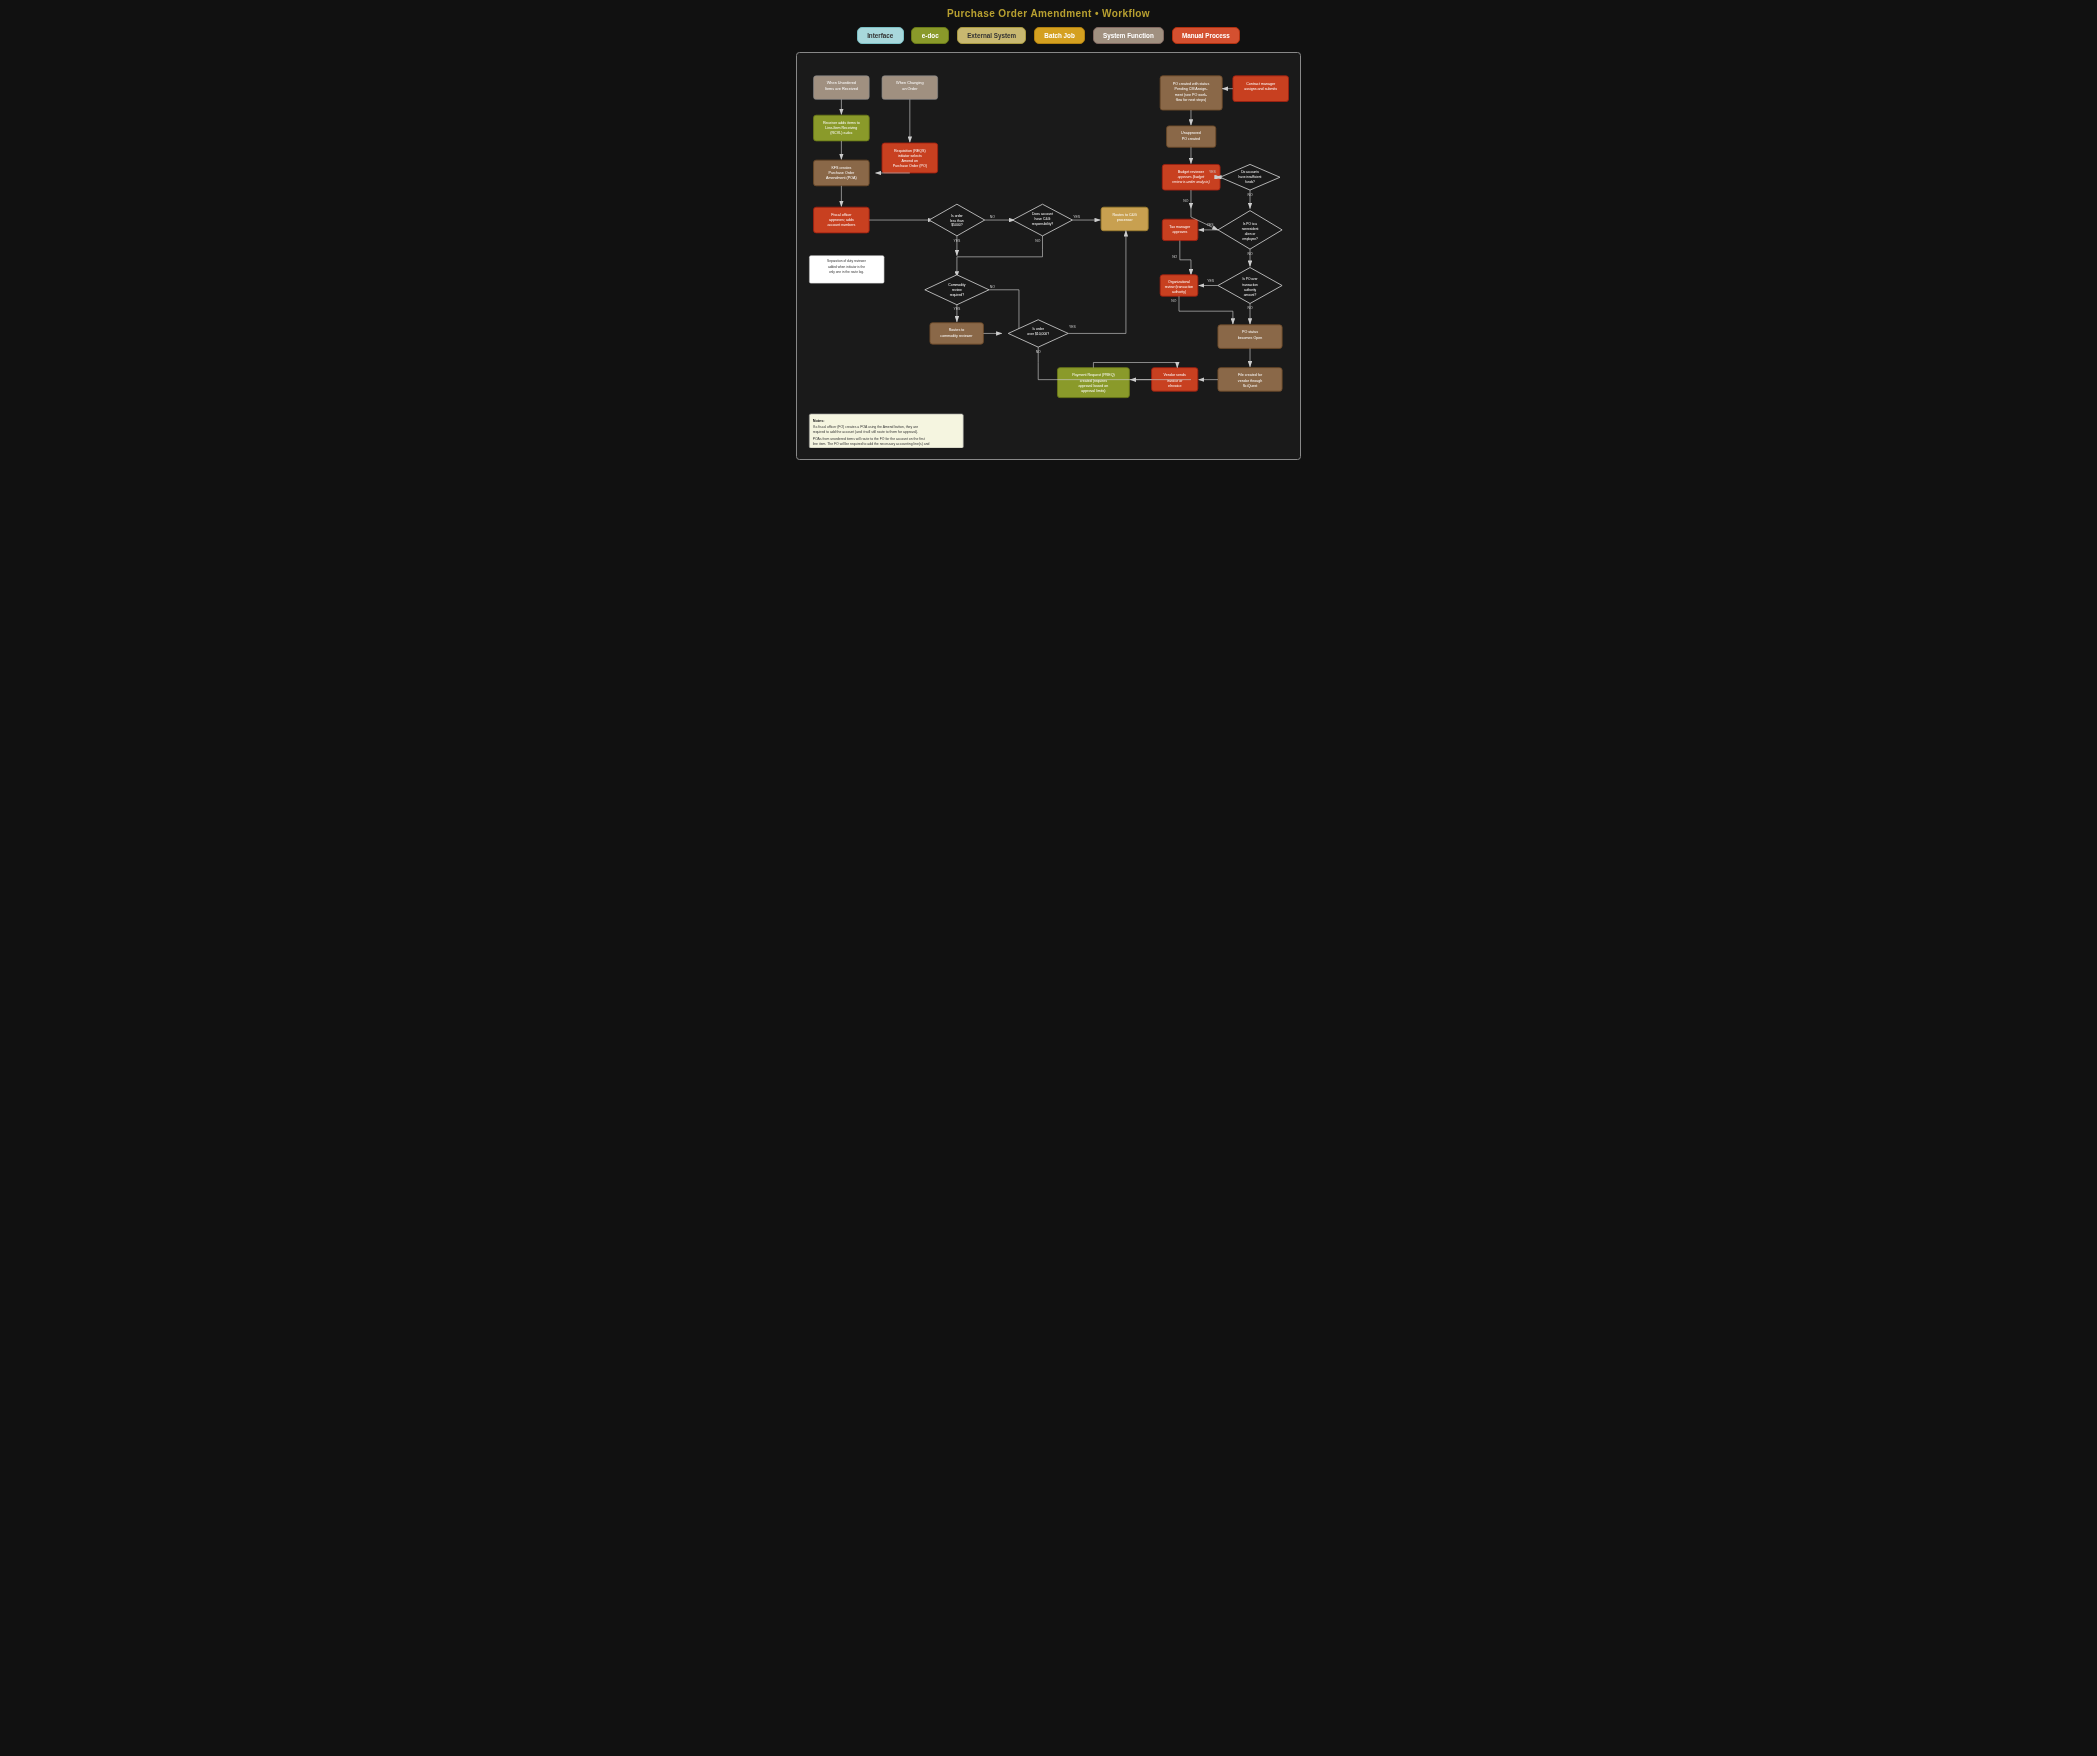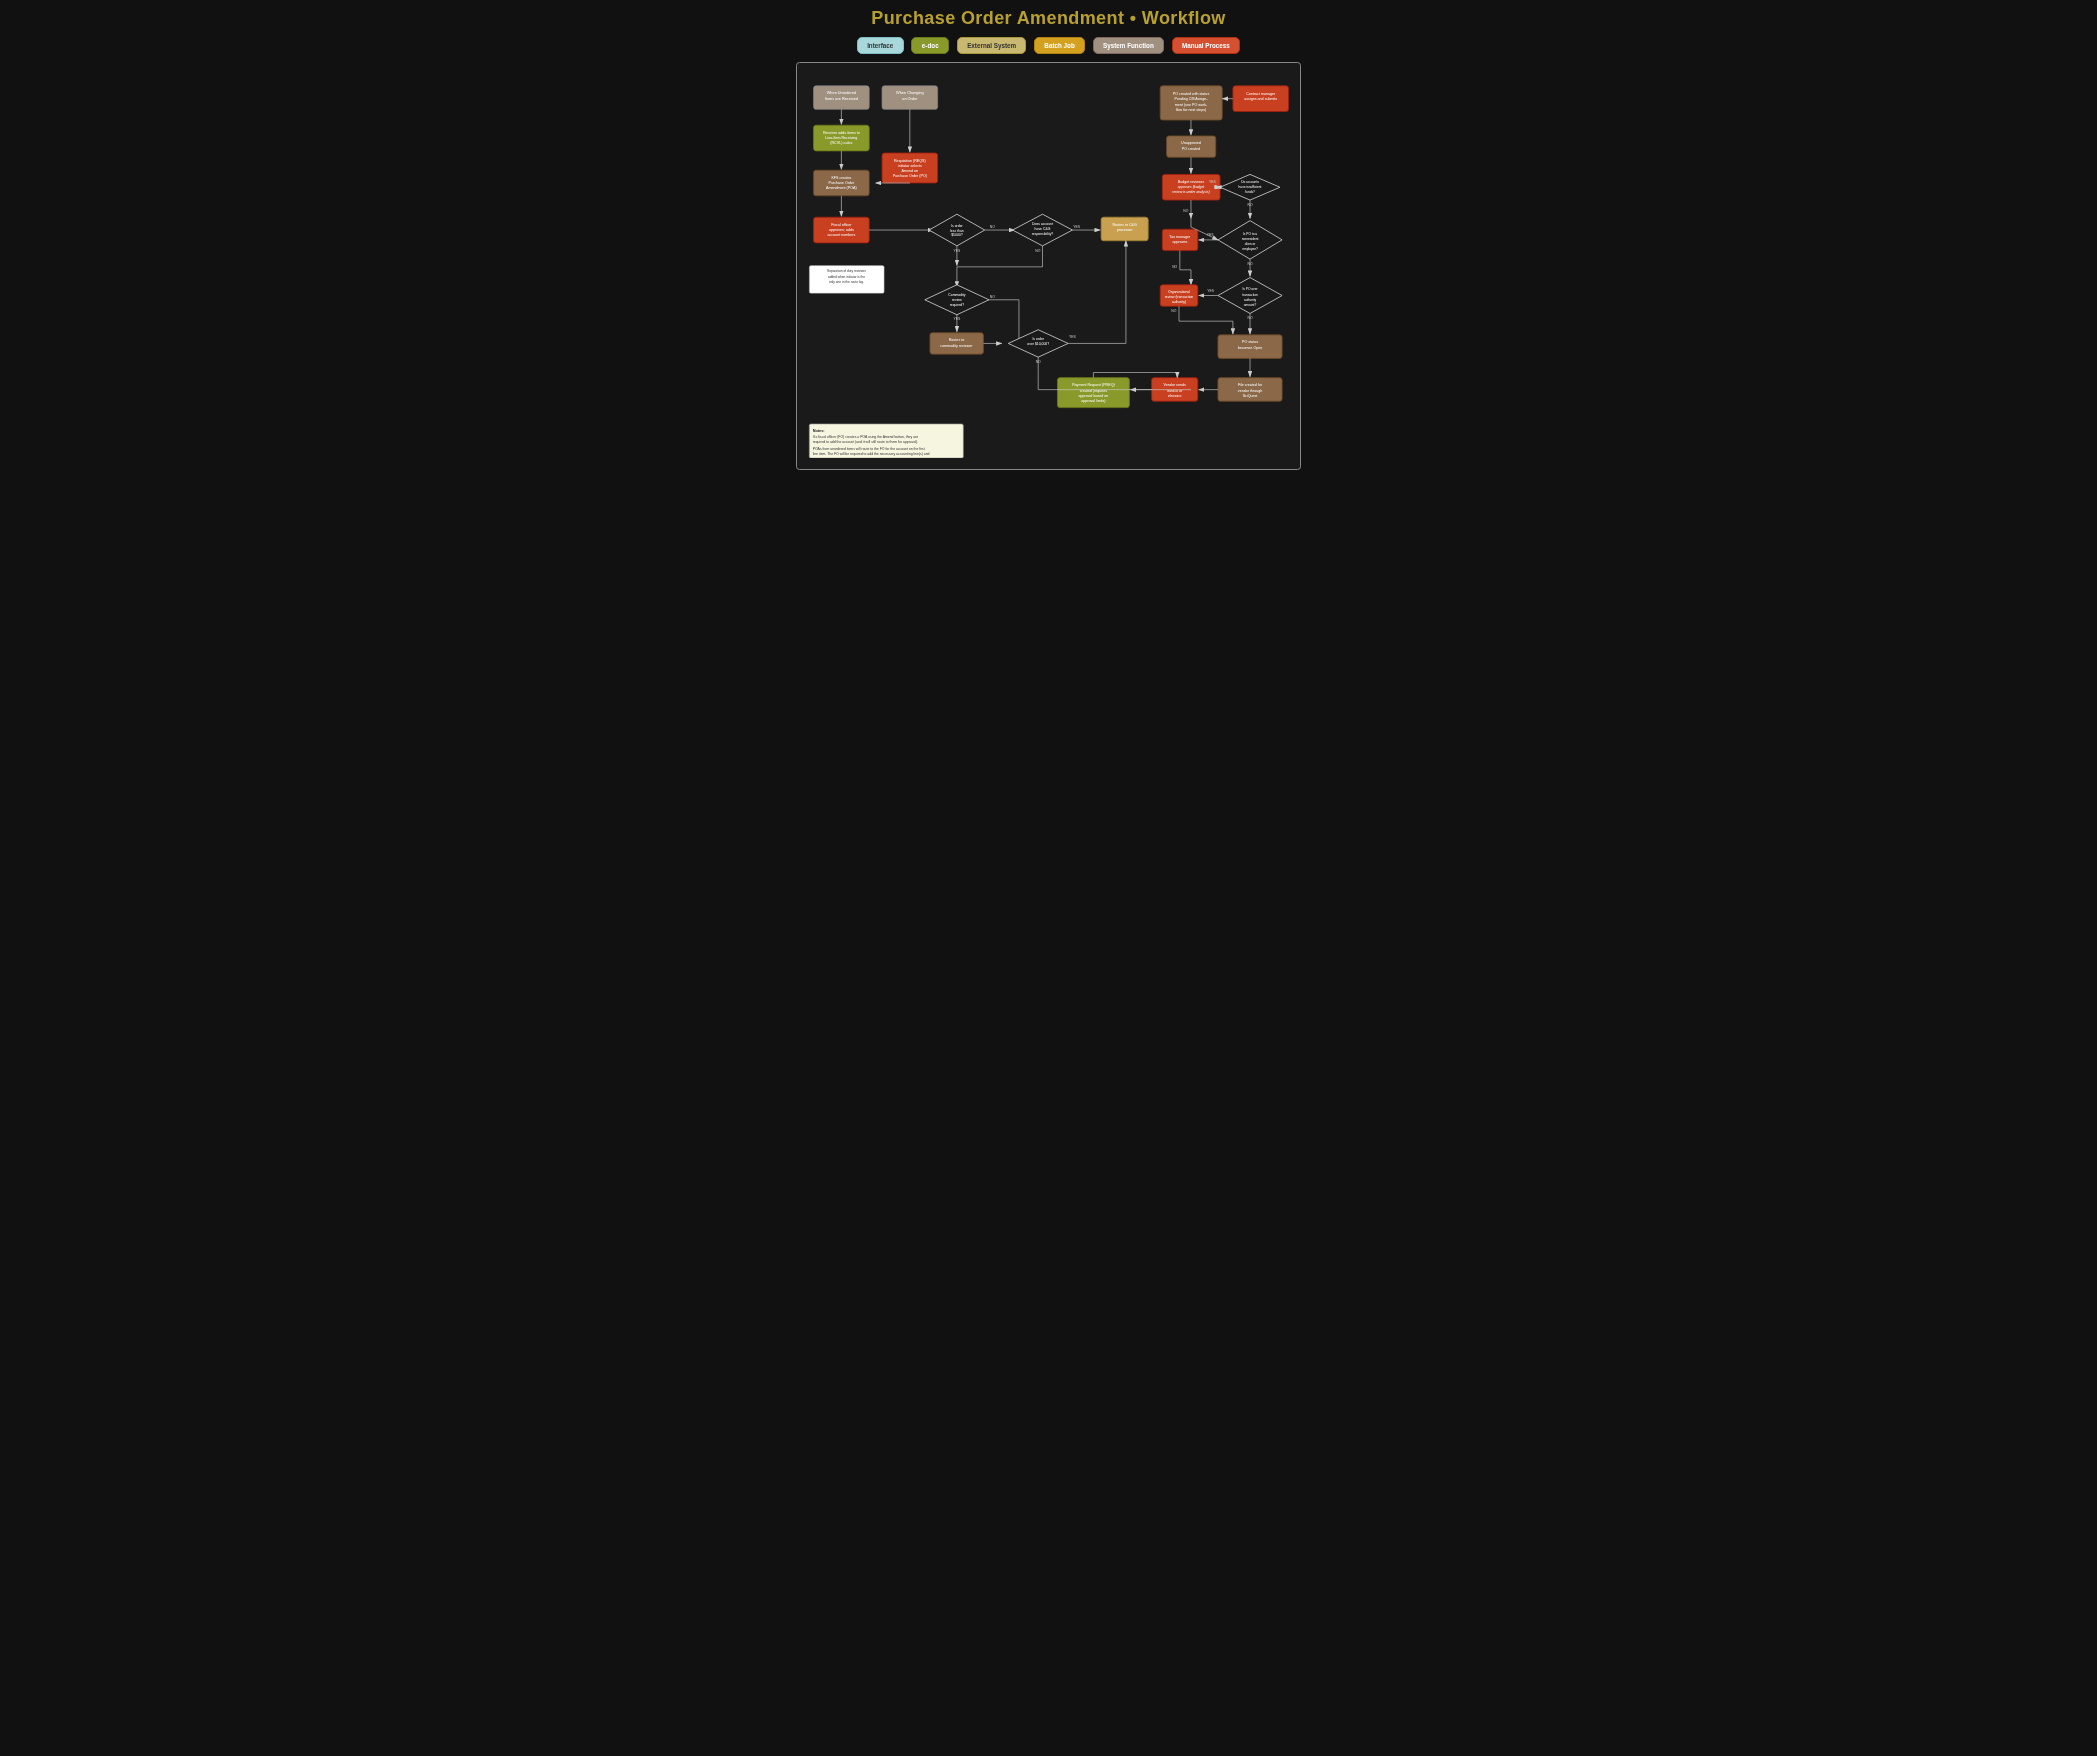--- a/index.html
+++ b/index.html
@@ -10,21 +10,21 @@
       padding: 8.4px;
     }
     .page-wrapper {
       background: #111;
       max-width: 505px;
       margin: 0 auto;
     }
     .page-title {
       text-align: center;
       color: #b8a030;
-      font-size: 18px;
+      font-size: 10px;
       font-weight: bold;
       margin-bottom: 7.6px;
       letter-spacing: 0.4px;
     }
     
     .legend {
       display: flex;
       justify-content: center;
       gap: 7.6px;
       margin-bottom: 7.6px;

